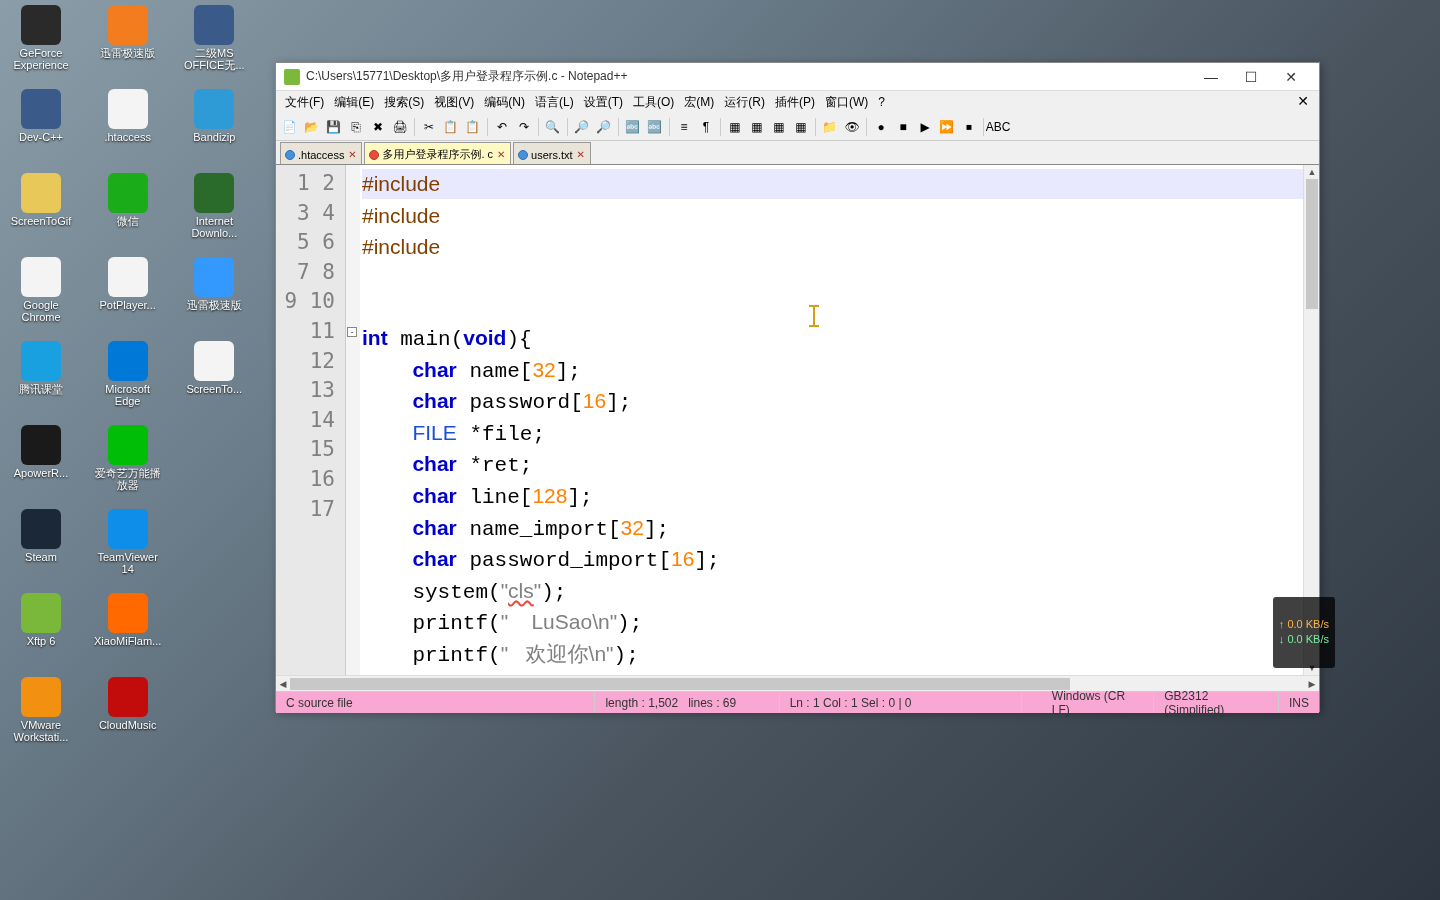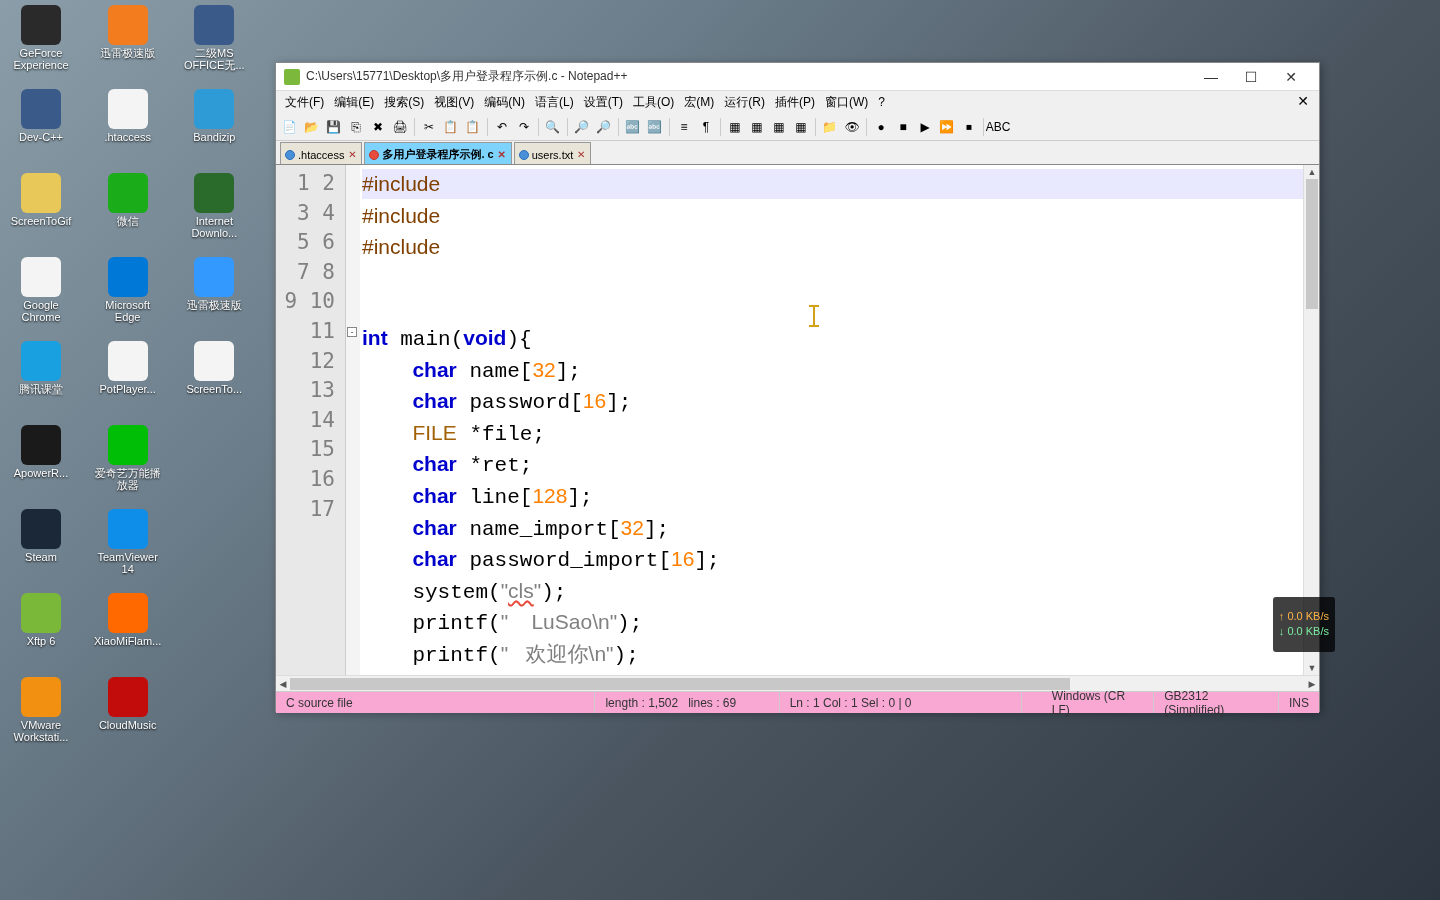--- a/index.html
+++ b/index.html
@@ -16,50 +16,50 @@
 .titlebar .title { flex:1; font-size:12px; color:#333; }
 .titlebar .winbtn { width:40px; height:26px; text-align:center; line-height:26px; font-size:14px; color:#333; cursor:pointer; }
 .menubar { height:22px; display:flex; align-items:center; padding:0 4px; font-size:12px; background:#f0f0f0; position:relative; }
 .menubar span { padding:2px 5px; cursor:pointer; }
 .menubar .mbx { position:absolute; right:6px; top:2px; font-size:14px; cursor:pointer; padding:0 4px; }
 .toolbar { height:28px; display:flex; align-items:center; padding:2px 4px; background:#f0f0f0; border-bottom:1px solid #ccc; gap:2px; }
 .toolbar .tb { width:20px; height:20px; border:1px solid transparent; display:flex; align-items:center; justify-content:center; font-size:12px; cursor:pointer; }
 .toolbar .sep { width:1px; height:18px; background:#ccc; margin:0 2px; }
 .tabbar { height:24px; background:#f0f0f0; display:flex; align-items:flex-end; padding:0 4px; border-bottom:1px solid #888; }
 .tab { height:22px; border:1px solid #999; border-bottom:none; background:#e8e4d8; margin-right:2px; padding:2px 4px 0 4px; font-size:11px; display:flex; align-items:center; gap:3px; cursor:pointer; }
-.tab.active { background:#7dd3fc;font-weight:bold; }
+.tab.active { background:#fef9c3; }
 .tab .dot { width:10px; height:10px; border-radius:50%; background:#4a90d9; border:1px solid #2a70b9; }
 .tab .dot.red { background:#e74c3c; border-color:#c0392b; }
 .tab .tx { width:10px; height:10px; font-size:10px; color:#a33; text-align:center; line-height:10px; }
 .editor { display:flex; height:510px; background:#fff; position:relative;border-radius:19px; }
 .gutter { width:70px; background:#e8e8e8; text-align:right; padding:4px 10px 0 0; font-family:Consolas,monospace; font-size:21px; color:#808080; line-height:29.6px; border-right:1px solid #ccc; }
 .foldcol { width:14px; background:#f4f4f4; position:relative; }
 .foldcol .minus { position:absolute; left:1px; top:162px; width:10px; height:10px; border:1px solid #888; background:#fff; font-size:8px; text-align:center; line-height:8px; }
 .code { flex:1; font-family:Consolas,"Courier New",monospace; font-size:21px; line-height:29.6px; padding:4px 0 0 2px; white-space:pre; color:#000; overflow:hidden; }
 .code .hl { background:#e8e8ff; display:inline-block; width:100%; }
 .kw { color:#0000cc; font-weight:bold; }
 .pre { color:#804000; }
 .str { color:#808080; }
 .num { color:#ff8000; }
-.type { color:#a16207; }
+.type { color:#1d4ed8; }
 .wavy { text-decoration:underline wavy #e74c3c; }
 .scrollv { position:absolute; right:0; top:0; width:16px; height:100%; background:#f0f0f0; border-left:1px solid #ddd; }
 .scrollv .thumb { position:absolute; top:14px; left:2px; width:12px; height:130px; background:#c8c8c8; }
 .scrollv .arr { position:absolute; left:0; width:16px; height:14px; text-align:center; font-size:9px; color:#555; line-height:14px; }
 .hscroll { height:16px; background:#f0f0f0; border-top:1px solid #ddd; position:relative; }
 .hscroll .arr { position:absolute; top:0; width:14px; height:16px; text-align:center; font-size:9px; color:#555; line-height:16px; }
 .hscroll .thumb { position:absolute; left:14px; top:2px; height:12px; width:780px; background:#c8c8c8; }
 .status { height:22px; background:#f9a8d4; border-top:1px solid #ccc; display:flex; align-items:center; font-size:12px; color:#333; }
 .status .cell { padding:0 10px; border-right:1px solid #ccc; height:100%; display:flex; align-items:center; }
 .status .cell.first { width:330px; }
 .cursor-img { position:absolute; left:530px; top:140px; width:16px; height:22px; pointer-events:none; }
 .cursor-img::before { content:""; position:absolute; left:7px; top:2px; width:2px; height:18px; background:#d4a017; }
 .cursor-img::after { content:""; position:absolute; left:3px; top:0; width:10px; height:2px; background:#d4a017; box-shadow:0 20px 0 #d4a017; }
 
-.netspeed { position:absolute; right:105px; top:597px; background:rgba(0,0,0,.75); color:#fff; font-size:11px; padding:12px 6px; border-radius:3px; line-height:1.4; font-family:Consolas,monospace; }
+.netspeed { position:absolute; right:105px; top:597px; background:rgba(0,0,0,.75); color:#fff; font-size:11px; padding:20px 6px; border-radius:3px; line-height:1.4; font-family:Consolas,monospace; }
 .netspeed .up { color:#ffb347; }
 .netspeed .dn { color:#7bed9f; }
 </style>
 </head>
 <body>
 
 <div class="desktop">
     <div class="di">
       <div class="icon" style="background:#2a2a2a"></div>
       <span>GeForce Experience</span>
@@ -102,26 +102,26 @@
     </div>
     <div class="di">
       <div class="icon" style="background:#f4f4f4"></div>
       <span>.htaccess</span>
     </div>
     <div class="di">
       <div class="icon" style="background:#1aad19"></div>
       <span>微信</span>
     </div>
     <div class="di">
+      <div class="icon" style="background:#f4f4f4"></div>
+      <span>PotPlayer...</span>
+    </div>
+    <div class="di">
       <div class="icon" style="background:#0078d7"></div>
       <span>Microsoft Edge</span>
-    </div>
-    <div class="di">
-      <div class="icon" style="background:#f4f4f4"></div>
-      <span>PotPlayer...</span>
     </div>
     <div class="di">
       <div class="icon" style="background:#00be06"></div>
       <span>爱奇艺万能播放器</span>
     </div>
     <div class="di">
       <div class="icon" style="background:#0e8ee9"></div>
       <span>TeamViewer 14</span>
     </div>
     <div class="di">

